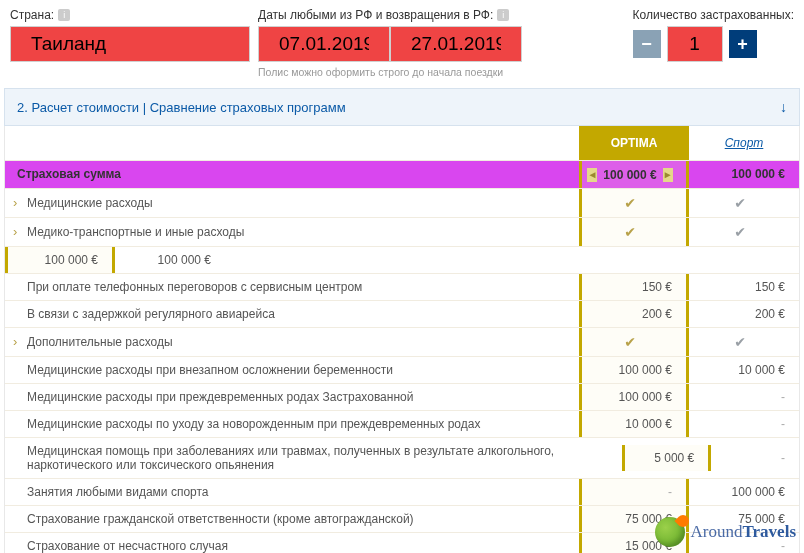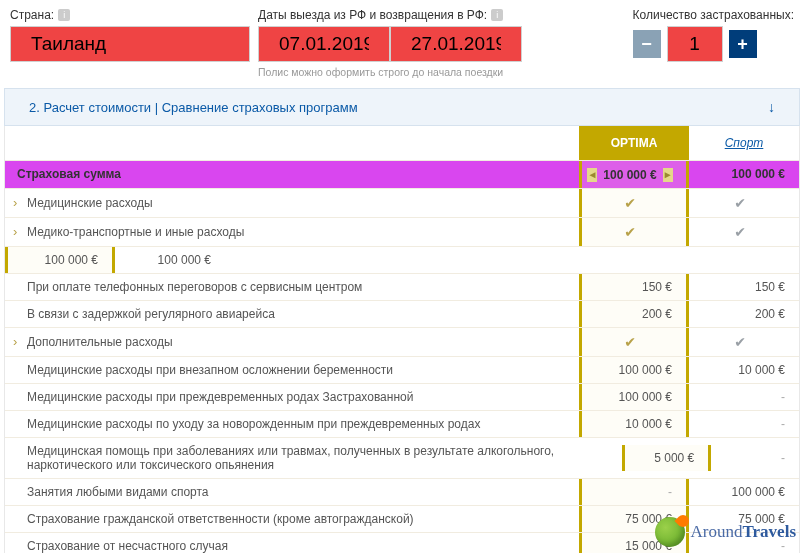--- a/index.html
+++ b/index.html
@@ -40,21 +40,21 @@
     width: 28px; height: 28px; color: #fff; font-size: 18px; font-weight: bold;
     display: flex; align-items: center; justify-content: center;
     cursor: pointer; border: none;
   }
   .qty-minus { background: #8aa2b5; }
   .qty-plus  { background: #003d7a; }
   .qty-input { width: 56px; text-align: center; }
 
   .section-header {
     background: #eef4fa; border: 1px solid #d6e2ee;
-    padding: 10px 24px; font-size: 13px; color: #0b5aa7;
+    padding: 10px 12px; font-size: 13px; color: #0b5aa7;
     display: flex; align-items: center; justify-content: space-between;
     margin: 6px 4px 0 4px;
   }
   .arrow-down { color: #0b5aa7; font-size: 14px; }
 
   .compare { margin: 0 4px; border: 1px solid #e8e8e8; border-top: none; }
   .row {
     display: flex; align-items: center;
     border-top: 1px solid #f1ece0;
     font-size: 12px;
@@ -128,21 +128,21 @@
   <div class="field-group">
     <div class="lbl">
       <span>Страна:</span>
       <span class="info-icon">i</span>
     </div>
     <input class="text-input country-input" value="Таиланд" style="">
   </div>
 
   <div class="field-group">
     <div class="lbl">
-      <span>Даты выезда из РФ и возвращения в РФ:</span>
+      <span>Даты любыми из РФ и возвращения в РФ:</span>
       <span class="info-icon">i</span>
     </div>
     <div class="date-inputs">
       <input class="text-input date-input" value="07.01.2019" style="">
       <input class="text-input date-input" value="27.01.2019" style="">
     </div>
     <div class="hint">Полис можно оформить строго до начала поездки</div>
   </div>
 
   <div class="field-group qty-group">

